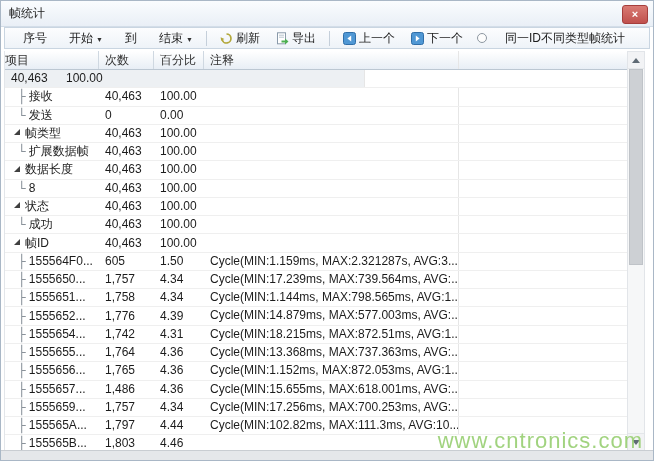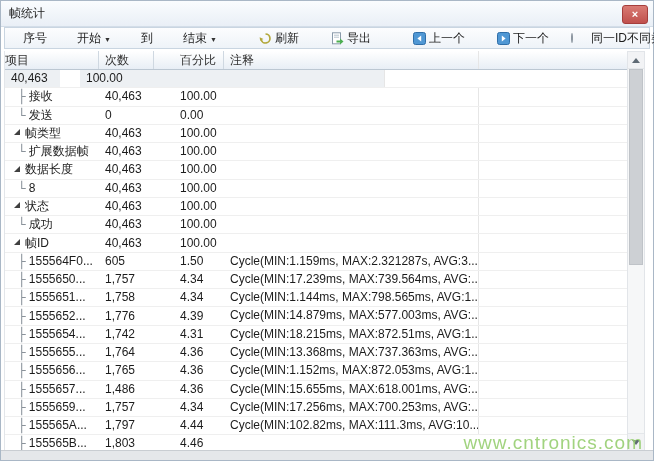--- a/index.html
+++ b/index.html
@@ -14,42 +14,42 @@
   .title-text{margin-left:8px;color:#222;}
   .close-btn{position:absolute;top:4px;right:5px;width:24px;height:17px;
     background:linear-gradient(#d97b74,#c0504d);border:1px solid #a53e3c;border-radius:3px;
     color:#fff;font-weight:bold;font-size:11px;line-height:16px;text-align:center;cursor:default;}
 
   
   .toolbar{position:absolute;top:26px;left:3px;right:3px;height:22px;
     background:linear-gradient(#fcfdfe,#eef3f8);border:1px solid #c9d5e1;box-sizing:border-box;
     display:flex;align-items:center;padding:0 4px;white-space:nowrap;}
   .tb-label{margin:0 14px;}
-  .tb-btn{display:inline-flex;align-items:center;gap:3px;margin:0 13px;padding:1px 3px;
+  .tb-btn{display:inline-flex;align-items:center;gap:3px;margin:0 5px;padding:1px 3px;
     background:transparent;border:0;font:inherit;color:#1c1c1c;cursor:default;}
   .dd-arrow{font-size:7px;color:#333;transform:translateY(1px);}
   .tb-sep{width:1px;height:15px;background:#c5cfda;margin:0 5px;}
   .ico{display:inline-block;width:13px;height:13px;}
   .radio-dot{display:inline-block;width:10px;height:10px;border:1px solid #8d97a1;border-radius:50%;
     background:#fdfdfd;margin:0 4px 0 6px;box-sizing:border-box;}
 
   
   .grid{position:absolute;top:50px;left:3px;right:8px;bottom:9px;display:flex;}
   .grid-main{flex:1;display:flex;flex-direction:column;border-left:1px solid #e3e6ea;overflow:hidden;}
   .hdr{height:18px;display:flex;flex:0 0 auto;
     background:linear-gradient(#ffffff,#e8eef5);border-bottom:1px solid #bcc7d2;}
   .hcell{box-sizing:border-box;padding:1px 6px;line-height:16px;color:#333;
     border-right:1px solid #cfd8e1;overflow:hidden;white-space:nowrap;}
   .rows{flex:1;overflow:hidden;}
   .row{height:18.28px;display:flex;align-items:center;border-bottom:1px solid #efefef;
     box-sizing:border-box;white-space:nowrap;}
   .cell{box-sizing:border-box;padding:0 6px;overflow:hidden;white-space:nowrap;line-height:17px;}
   .w-item{width:94px;flex:0 0 94px;display:flex;align-items:center;padding:0;}
   .w-count{width:55px;flex:0 0 55px;}
-  .w-pct{width:50px;flex:0 0 50px;margin-left:20px;}
+  .w-pct{width:50px;flex:0 0 50px;}
   .w-note{width:255px;flex:0 0 255px;border-right:1px solid #e6e6e6;height:100%;}
   .w-fill{flex:1;}
   .row.selected .w-item,.row.selected .w-count,.row.selected .w-pct,.row.selected .w-note{
     background:#edf0f3;}
   .tree-glyph{width:0;height:0;border-bottom:6px solid #404040;border-left:6px solid transparent;
     margin:0 5px 2px 9px;flex:0 0 auto;}
   .conn{color:#8a929a;font-family:"DejaVu Sans Mono","Liberation Mono",monospace;
     font-size:13px;margin:0 3px 0 13px;flex:0 0 auto;}
   .item-label{overflow:hidden;}
 
@@ -59,21 +59,21 @@
   .sb-btn{height:16px;flex:0 0 16px;background:#f2f3f5;display:flex;align-items:center;justify-content:center;}
   .sb-btn.top{border-bottom:1px solid #e4e7ea;}
   .sb-btn.bottom{border-top:1px solid #e4e7ea;margin-top:auto;}
   .tri-up{width:0;height:0;border-left:4px solid transparent;border-right:4px solid transparent;
     border-bottom:5px solid #5f6a74;}
   .tri-down{width:0;height:0;border-left:4px solid transparent;border-right:4px solid transparent;
     border-top:5px solid #5f6a74;}
   .sb-thumb{height:196px;background:#cdd0d4;border:1px solid #bfc3c8;box-sizing:border-box;margin:0 1px;}
 
   
-  .watermark{position:absolute;right:10px;bottom:6px;font-size:19px;letter-spacing:1px;
+  .watermark{position:absolute;right:10px;bottom:6px;font-size:22px;letter-spacing:1px;
     color:rgba(151,206,113,0.9);z-index:5;pointer-events:none;}
   .bottom-edge{position:absolute;left:0;right:0;bottom:0;height:9px;background:#e5e7ea;
     border-top:1px solid #c9cdd2;}
 </style>
 </head>
 <body>
 
 <div class="window">
 
   <div class="titlebar">

